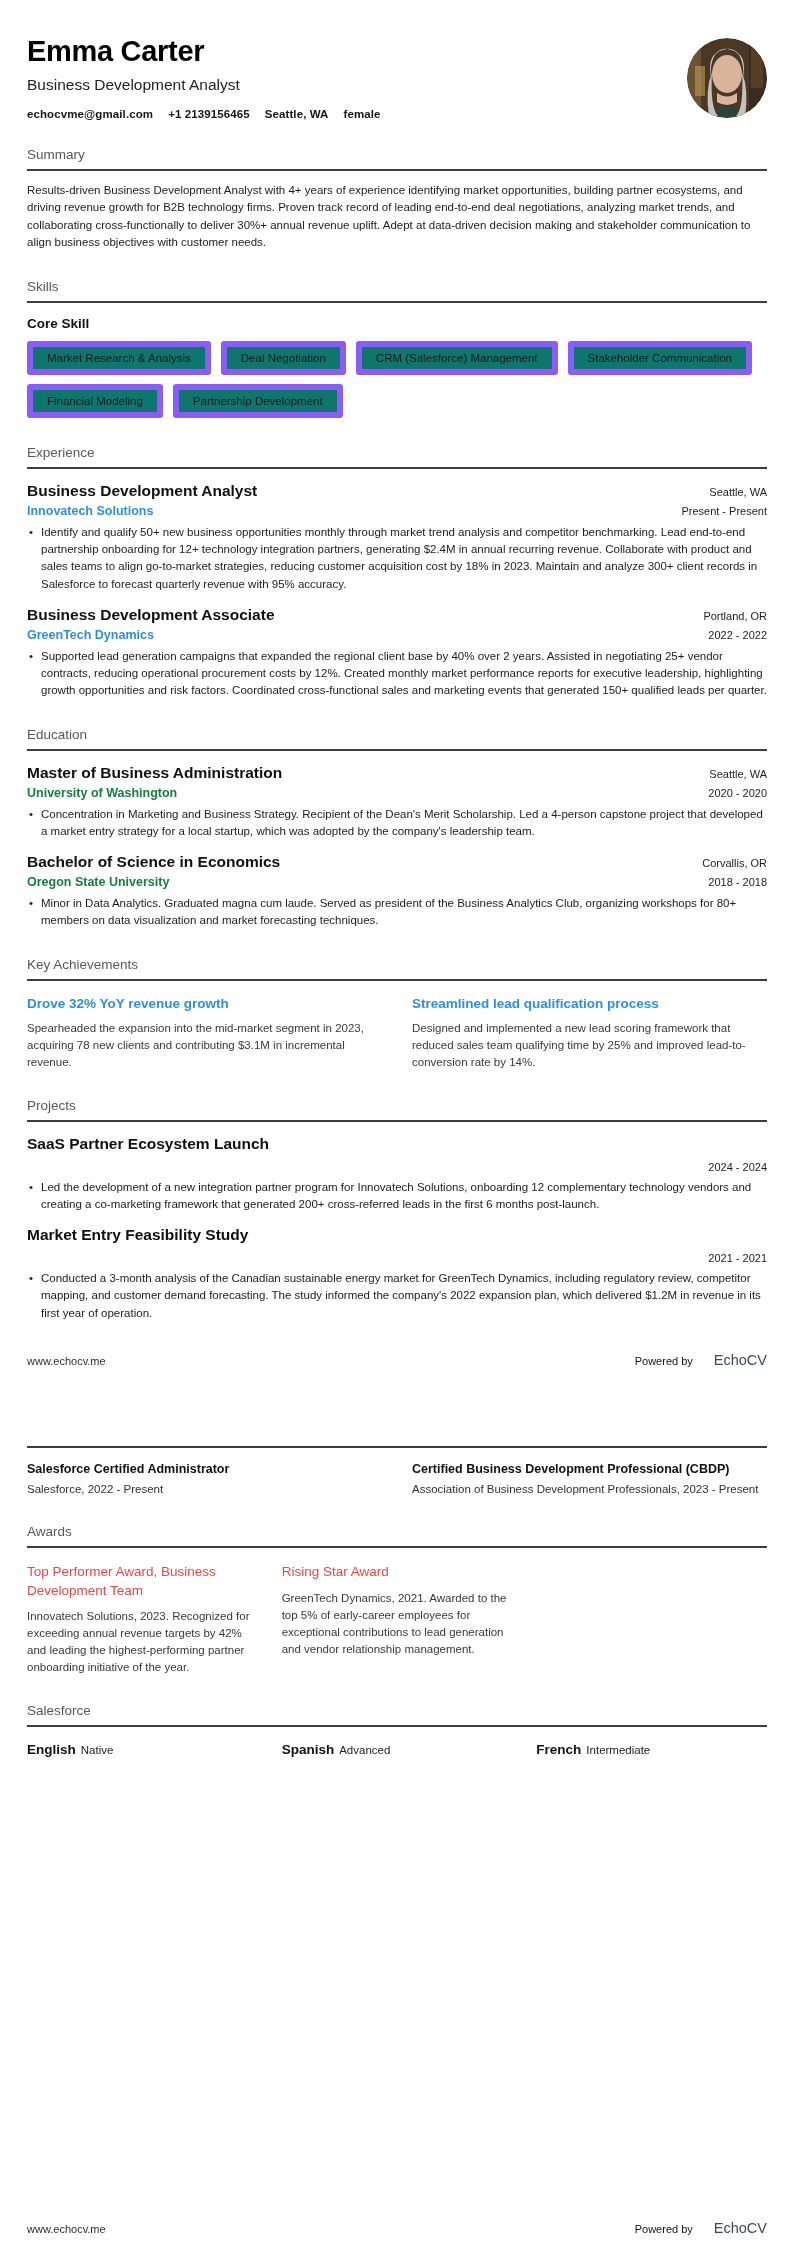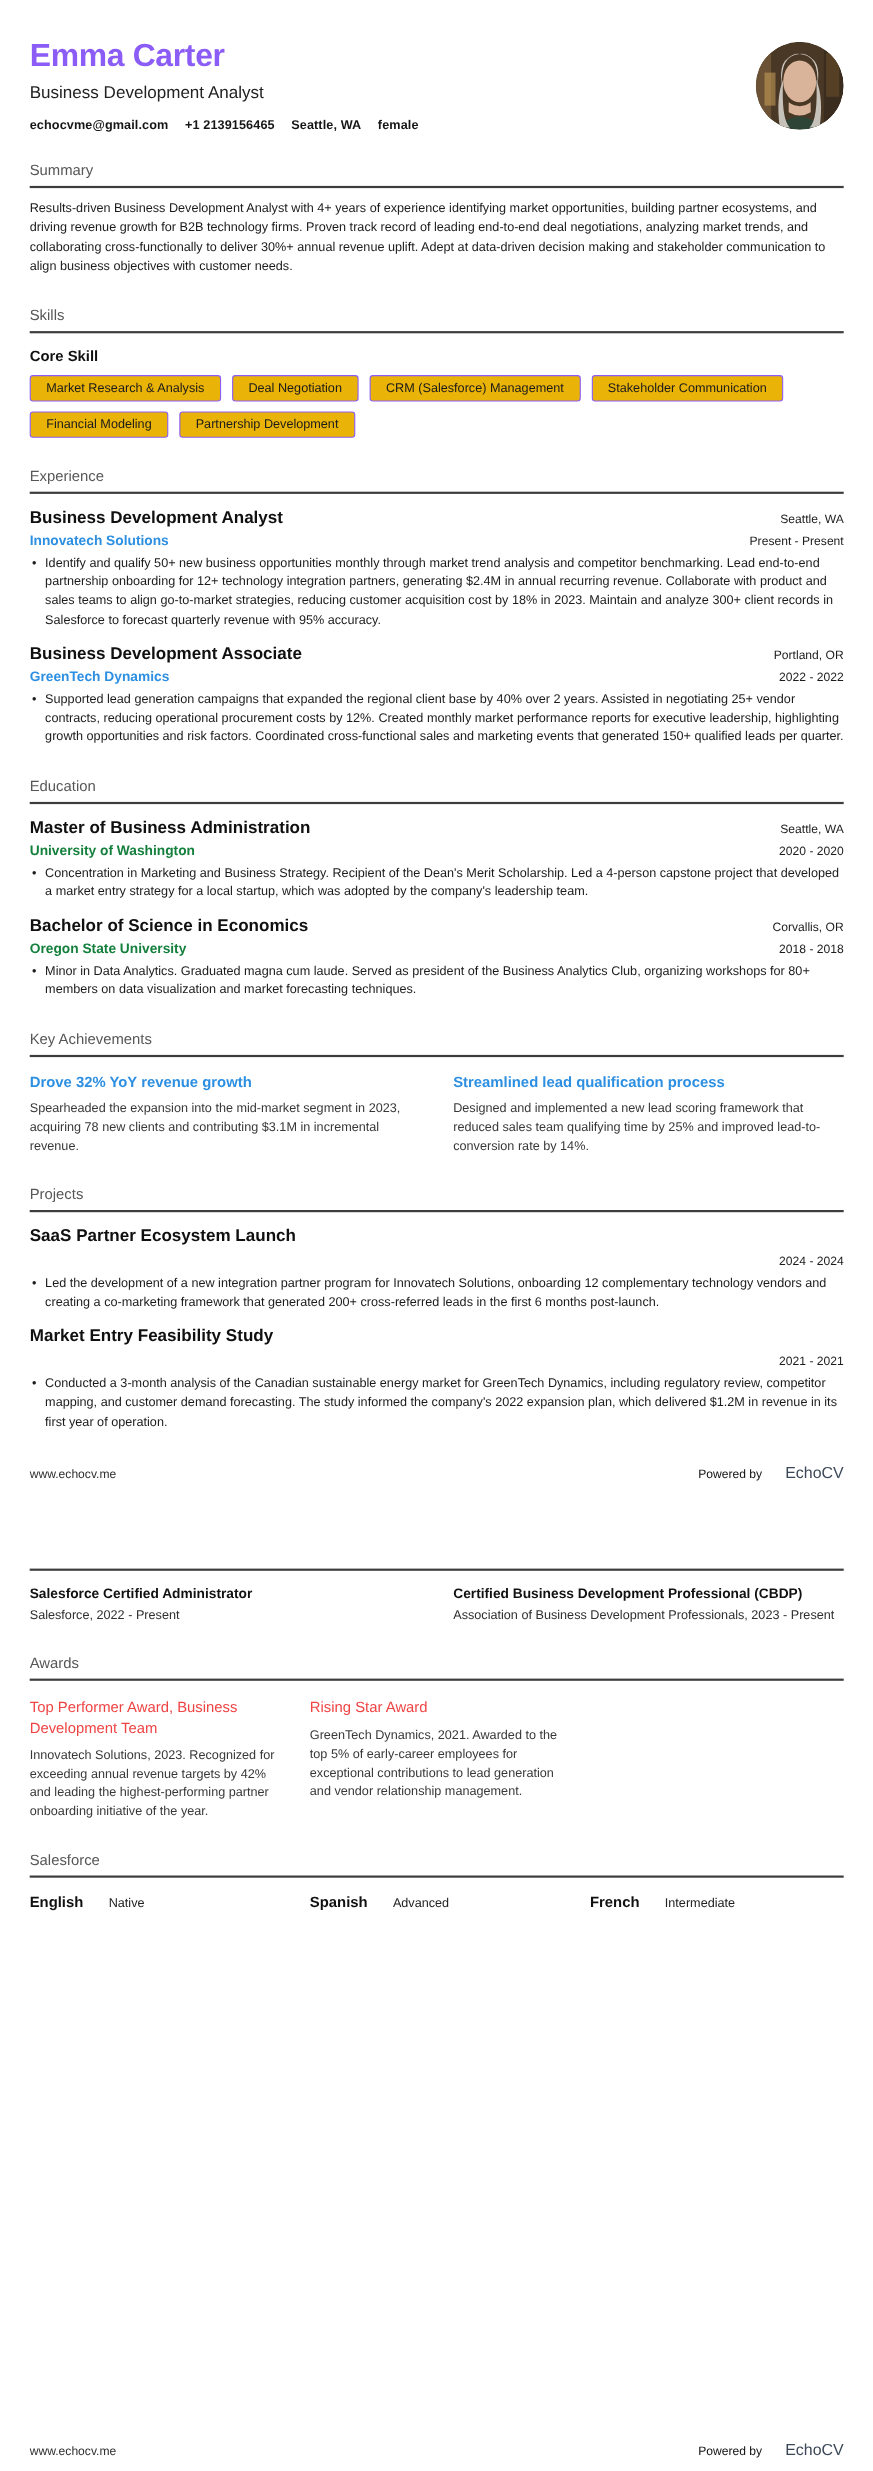--- a/index.html
+++ b/index.html
@@ -8,42 +8,42 @@
     background:#ffffff;
     font-family:"Liberation Sans", sans-serif;
     color:#1f1f1f;
     -webkit-font-smoothing:antialiased;
   }
   .page { position:relative; width:794px; height:2246px; overflow:hidden; }
   .content { padding:36px 27px 0 27px; }
 
   
   .header-row { display:flex; justify-content:space-between; align-items:flex-start; }
-  .person-name { font-size:29px; font-weight:700; letter-spacing:-0.3px; line-height:1.1; color:#8b5cf6; }
+  .person-name { font-size:29px; font-weight:700; letter-spacing:-0.3px; line-height:1.1; color:#000000; }
   .person-title { font-size:15.5px; color:#222; margin-top:8px; }
   .contact-line { margin-top:14px; font-size:11.5px; font-weight:600; color:#161616; letter-spacing:0.1px; }
   .contact-line span { margin-right:15px; }
   .avatar {
     width:80px; height:80px; border-radius:50%; overflow:hidden; flex:0 0 auto;
     margin-top:2px;
   }
   .avatar svg { display:block; width:80px; height:80px; }
 
   
   .section { margin-top:27px; }
   .sec-h { font-size:13.5px; color:#575757; }
   .sec-rule { height:2px; background:#3d3d3d; margin-top:7px; }
 
   .summary-text { font-size:11.5px; line-height:1.52; margin-top:11px; color:#1b1b1b; }
 
   
   .skill-group { font-size:13.5px; font-weight:700; color:#111; margin-top:13px; }
   .chips { display:flex; flex-wrap:wrap; gap:9px 10px; margin-top:10px; }
   .chip {
-    border:1px solid #8b5cf6; border-radius:3px; background:#eab308;
+    border:6px solid #8b5cf6; border-radius:3px; background:#0f766e;
     padding:5px 14px; font-size:11.5px; color:#1b1b1b; cursor:default;
   }
 
   
   .entry { margin-top:13px; }
   .entry-row { display:flex; justify-content:space-between; align-items:baseline; }
   .entry-title { font-size:15.5px; font-weight:700; color:#101010; }
   .entry-loc { font-size:11px; color:#1c1c1c; white-space:nowrap; }
   .entry-row2 { display:flex; justify-content:space-between; align-items:baseline; margin-top:4px; }
   .entry-company { font-size:12.5px; font-weight:700; color:#2d8fe2; text-decoration:none; }
@@ -63,21 +63,21 @@
   
   .cert-title { font-size:12.5px; font-weight:700; color:#111; }
   .cert-org { font-size:11.5px; color:#2f2f2f; line-height:1.45; margin-top:5px; }
 
   
   .three-col { display:grid; grid-template-columns:1fr 1fr 1fr; column-gap:24px; margin-top:15px; }
   .award-title { font-size:13.5px; font-weight:400; color:#ef4444; line-height:1.35; cursor:pointer; }
   .award-text { font-size:11.5px; line-height:1.48; color:#383838; margin-top:8px; }
 
   
-  .lang-item { display:flex; align-items:baseline; gap:23px; }
+  .lang-item { display:flex; align-items:baseline; gap:5px; }
   .lang-name { font-size:13.5px; font-weight:700; color:#111; }
   .lang-level { font-size:11.5px; color:#222; }
 
   
   .footer { display:flex; justify-content:space-between; align-items:baseline; }
   .footer-site { font-size:11px; color:#2e2e2e; text-decoration:none; }
   .powered { display:flex; align-items:baseline; gap:21px; }
   .powered-prefix { font-size:11px; color:#111; }
   .powered-brand { font-size:14.5px; color:#3c4858; font-weight:500; text-decoration:none; }
   .footer-flow { margin-top:30px; }

